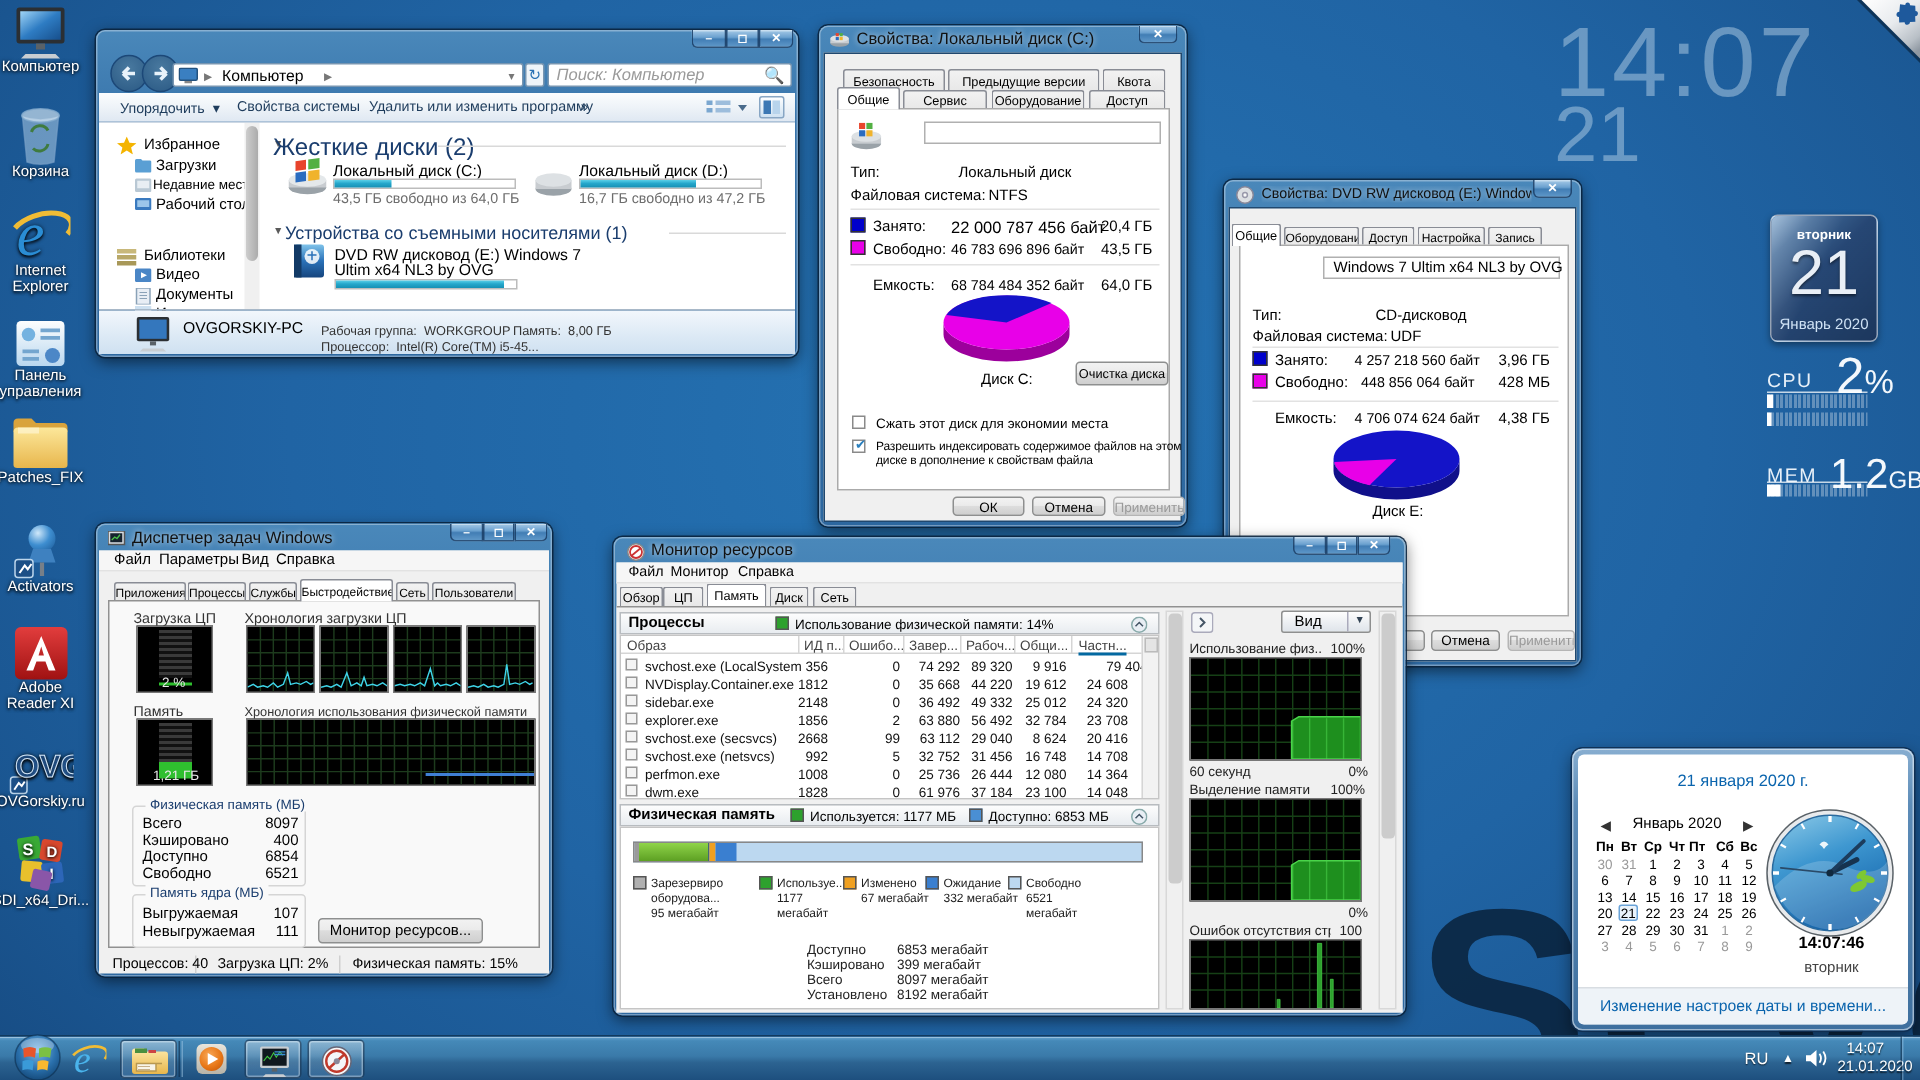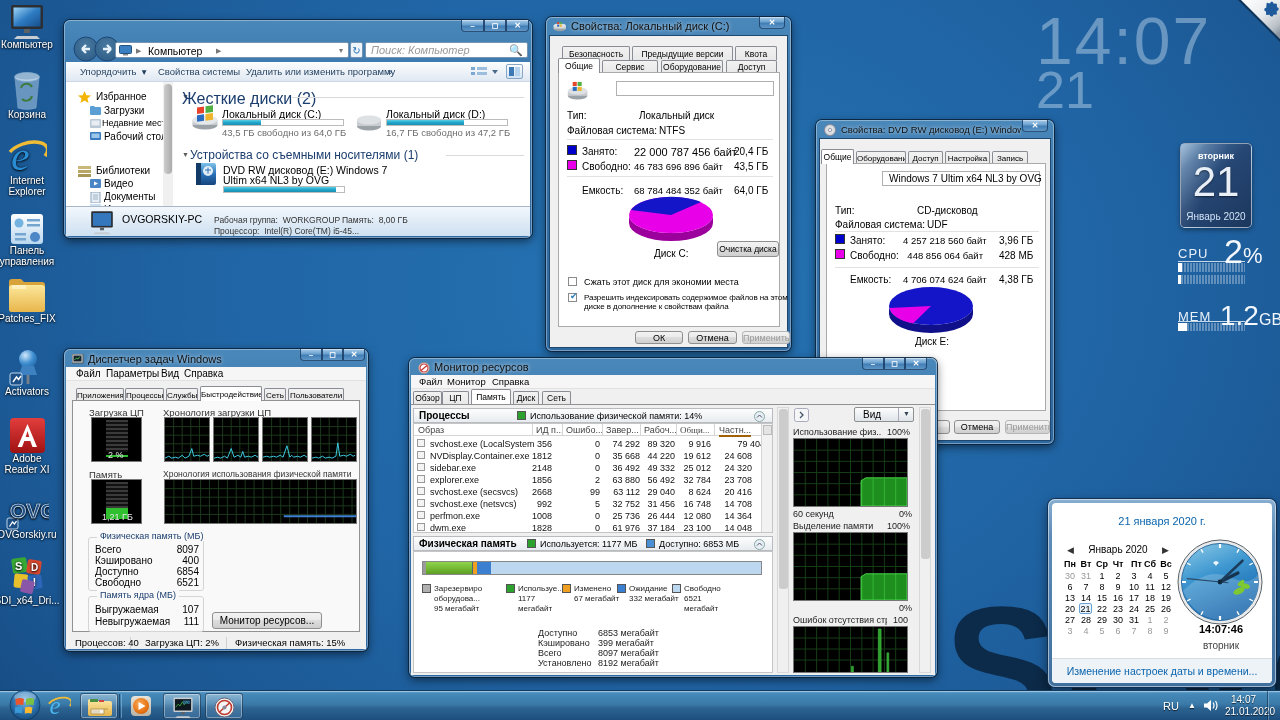--- a/index.html
+++ b/index.html
@@ -487,22 +487,22 @@
           </svg>
    </div>
 
    <div class="abs" style="left:2px;top:18px;width:360px;height:110px;background:#fff;border:1px solid #c5c5c5;">
     <div class="abs" style="left:0;top:0;width:358px;height:12px;border-bottom:1px solid #d5d5d5;">
      <span class="t9" style="left:4px;top:1px;color:#444;">Образ</span>
      <span class="t9" style="left:122px;top:1px;color:#444;">ИД п...</span>
      <span class="t9" style="left:152px;top:1px;color:#444;">Ошибо...</span>
      <span class="t9" style="left:192px;top:1px;color:#444;">Завер...</span>
      <span class="t9" style="left:230px;top:1px;color:#444;">Рабоч...</span>
-     <span class="t9" style="left:266px;top:1px;color:#444;font-family:Liberation Serif, serif;">Общи...</span>
-     <span class="t9" style="left:305px;top:1px;color:#444;border-bottom:2px solid #a16207;">Частн...</span>
+     <span class="t9" style="left:266px;top:1px;color:#444;">Общи...</span>
+     <span class="t9" style="left:305px;top:1px;color:#444;border-bottom:2px solid #0369a1;">Частн...</span>
      <div class="abs" style="left:118px;top:0;width:1px;height:12px;background:#d5d5d5;"></div>
      <div class="abs" style="left:148px;top:0;width:1px;height:12px;background:#d5d5d5;"></div>
      <div class="abs" style="left:188px;top:0;width:1px;height:12px;background:#d5d5d5;"></div>
      <div class="abs" style="left:226px;top:0;width:1px;height:12px;background:#d5d5d5;"></div>
      <div class="abs" style="left:262px;top:0;width:1px;height:12px;background:#d5d5d5;"></div>
      <div class="abs" style="left:300px;top:0;width:1px;height:12px;background:#d5d5d5;"></div>
     </div>
     <div id="ptable">
             <div class="abs" style="left:0;top:14px;width:347px;height:12px;">
               <div class="abs" style="left:3px;top:1px;width:8px;height:8px;border:1px solid #999;background:#f4f4f4;"></div>
@@ -830,21 +830,21 @@
 
   <div class="abs" style="left:10px;top:34px;width:112px;height:100px;">
    <span class="abs" style="left:5px;top:8px;font-size:9px;color:#333;">◀</span>
    <span class="abs" style="left:0;top:7px;width:112px;text-align:center;font-size:10px;color:#000;">Январь 2020</span>
    <span class="abs" style="right:5px;top:8px;font-size:9px;color:#333;">▶</span>
    <div id="cal">
           <span class="abs" style="left:0px;top:22px;width:16px;text-align:center;font-size:9px;font-weight:bold;color:#000;">Пн</span>
           <span class="abs" style="left:16px;top:22px;width:16px;text-align:center;font-size:9px;font-weight:bold;color:#000;">Вт</span>
           <span class="abs" style="left:32px;top:22px;width:16px;text-align:center;font-size:9px;font-weight:bold;color:#000;">Ср</span>
           <span class="abs" style="left:48px;top:22px;width:16px;text-align:center;font-size:9px;font-weight:bold;color:#000;">Чт</span>
-          <span class="abs" style="left:64px;top:22px;width:16px;text-align:right;font-size:9px;font-weight:bold;color:#000;">Пт</span>
+          <span class="abs" style="left:64px;top:22px;width:16px;text-align:left;font-size:9px;font-weight:bold;color:#000;">Пт</span>
           <span class="abs" style="left:80px;top:22px;width:16px;text-align:center;font-size:9px;font-weight:bold;color:#000;">Сб</span>
           <span class="abs" style="left:96px;top:22px;width:16px;text-align:center;font-size:9px;font-weight:bold;color:#000;">Вс</span>
           <span class="abs" style="left:0px;top:34px;width:16px;text-align:center;font-size:9px;color:#999;">30</span>
           <span class="abs" style="left:16px;top:34px;width:16px;text-align:center;font-size:9px;color:#999;">31</span>
           <span class="abs" style="left:32px;top:34px;width:16px;text-align:center;font-size:9px;color:#000;">1</span>
           <span class="abs" style="left:48px;top:34px;width:16px;text-align:center;font-size:9px;color:#000;">2</span>
           <span class="abs" style="left:64px;top:34px;width:16px;text-align:center;font-size:9px;color:#000;">3</span>
           <span class="abs" style="left:80px;top:34px;width:16px;text-align:center;font-size:9px;color:#000;">4</span>
           <span class="abs" style="left:96px;top:34px;width:16px;text-align:center;font-size:9px;color:#000;">5</span>
           <span class="abs" style="left:0px;top:45px;width:16px;text-align:center;font-size:9px;color:#000;">6</span>

